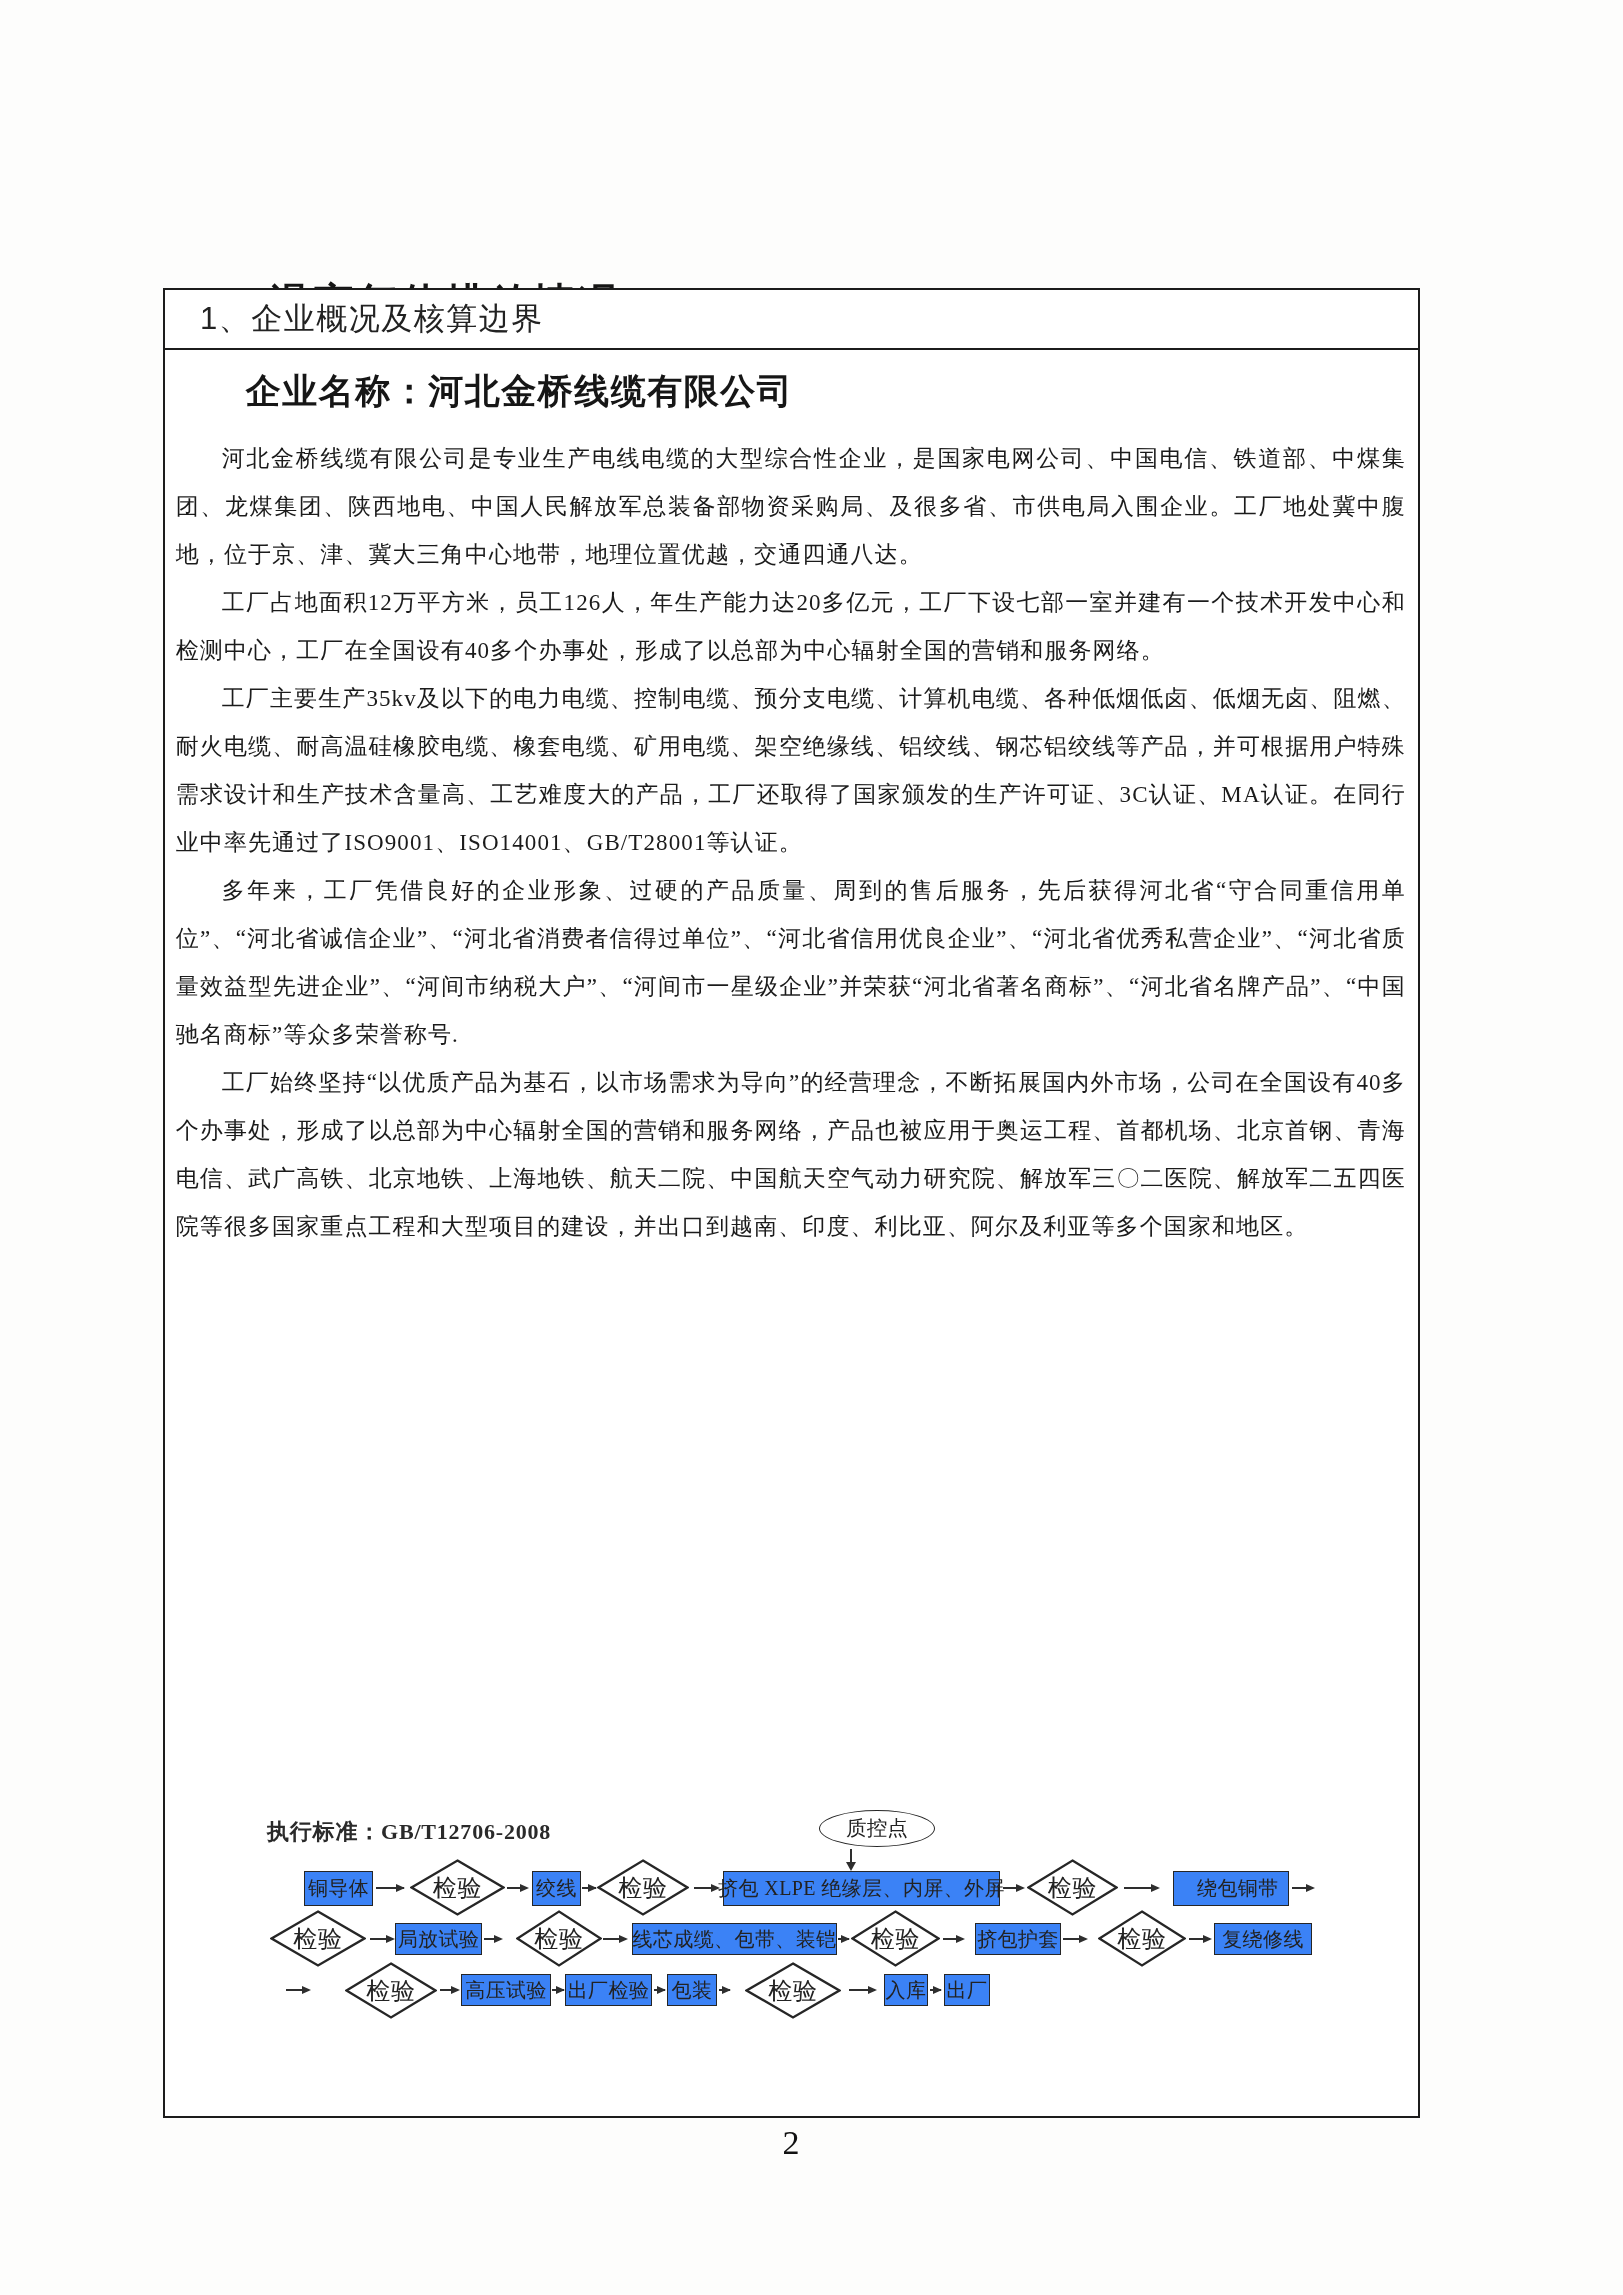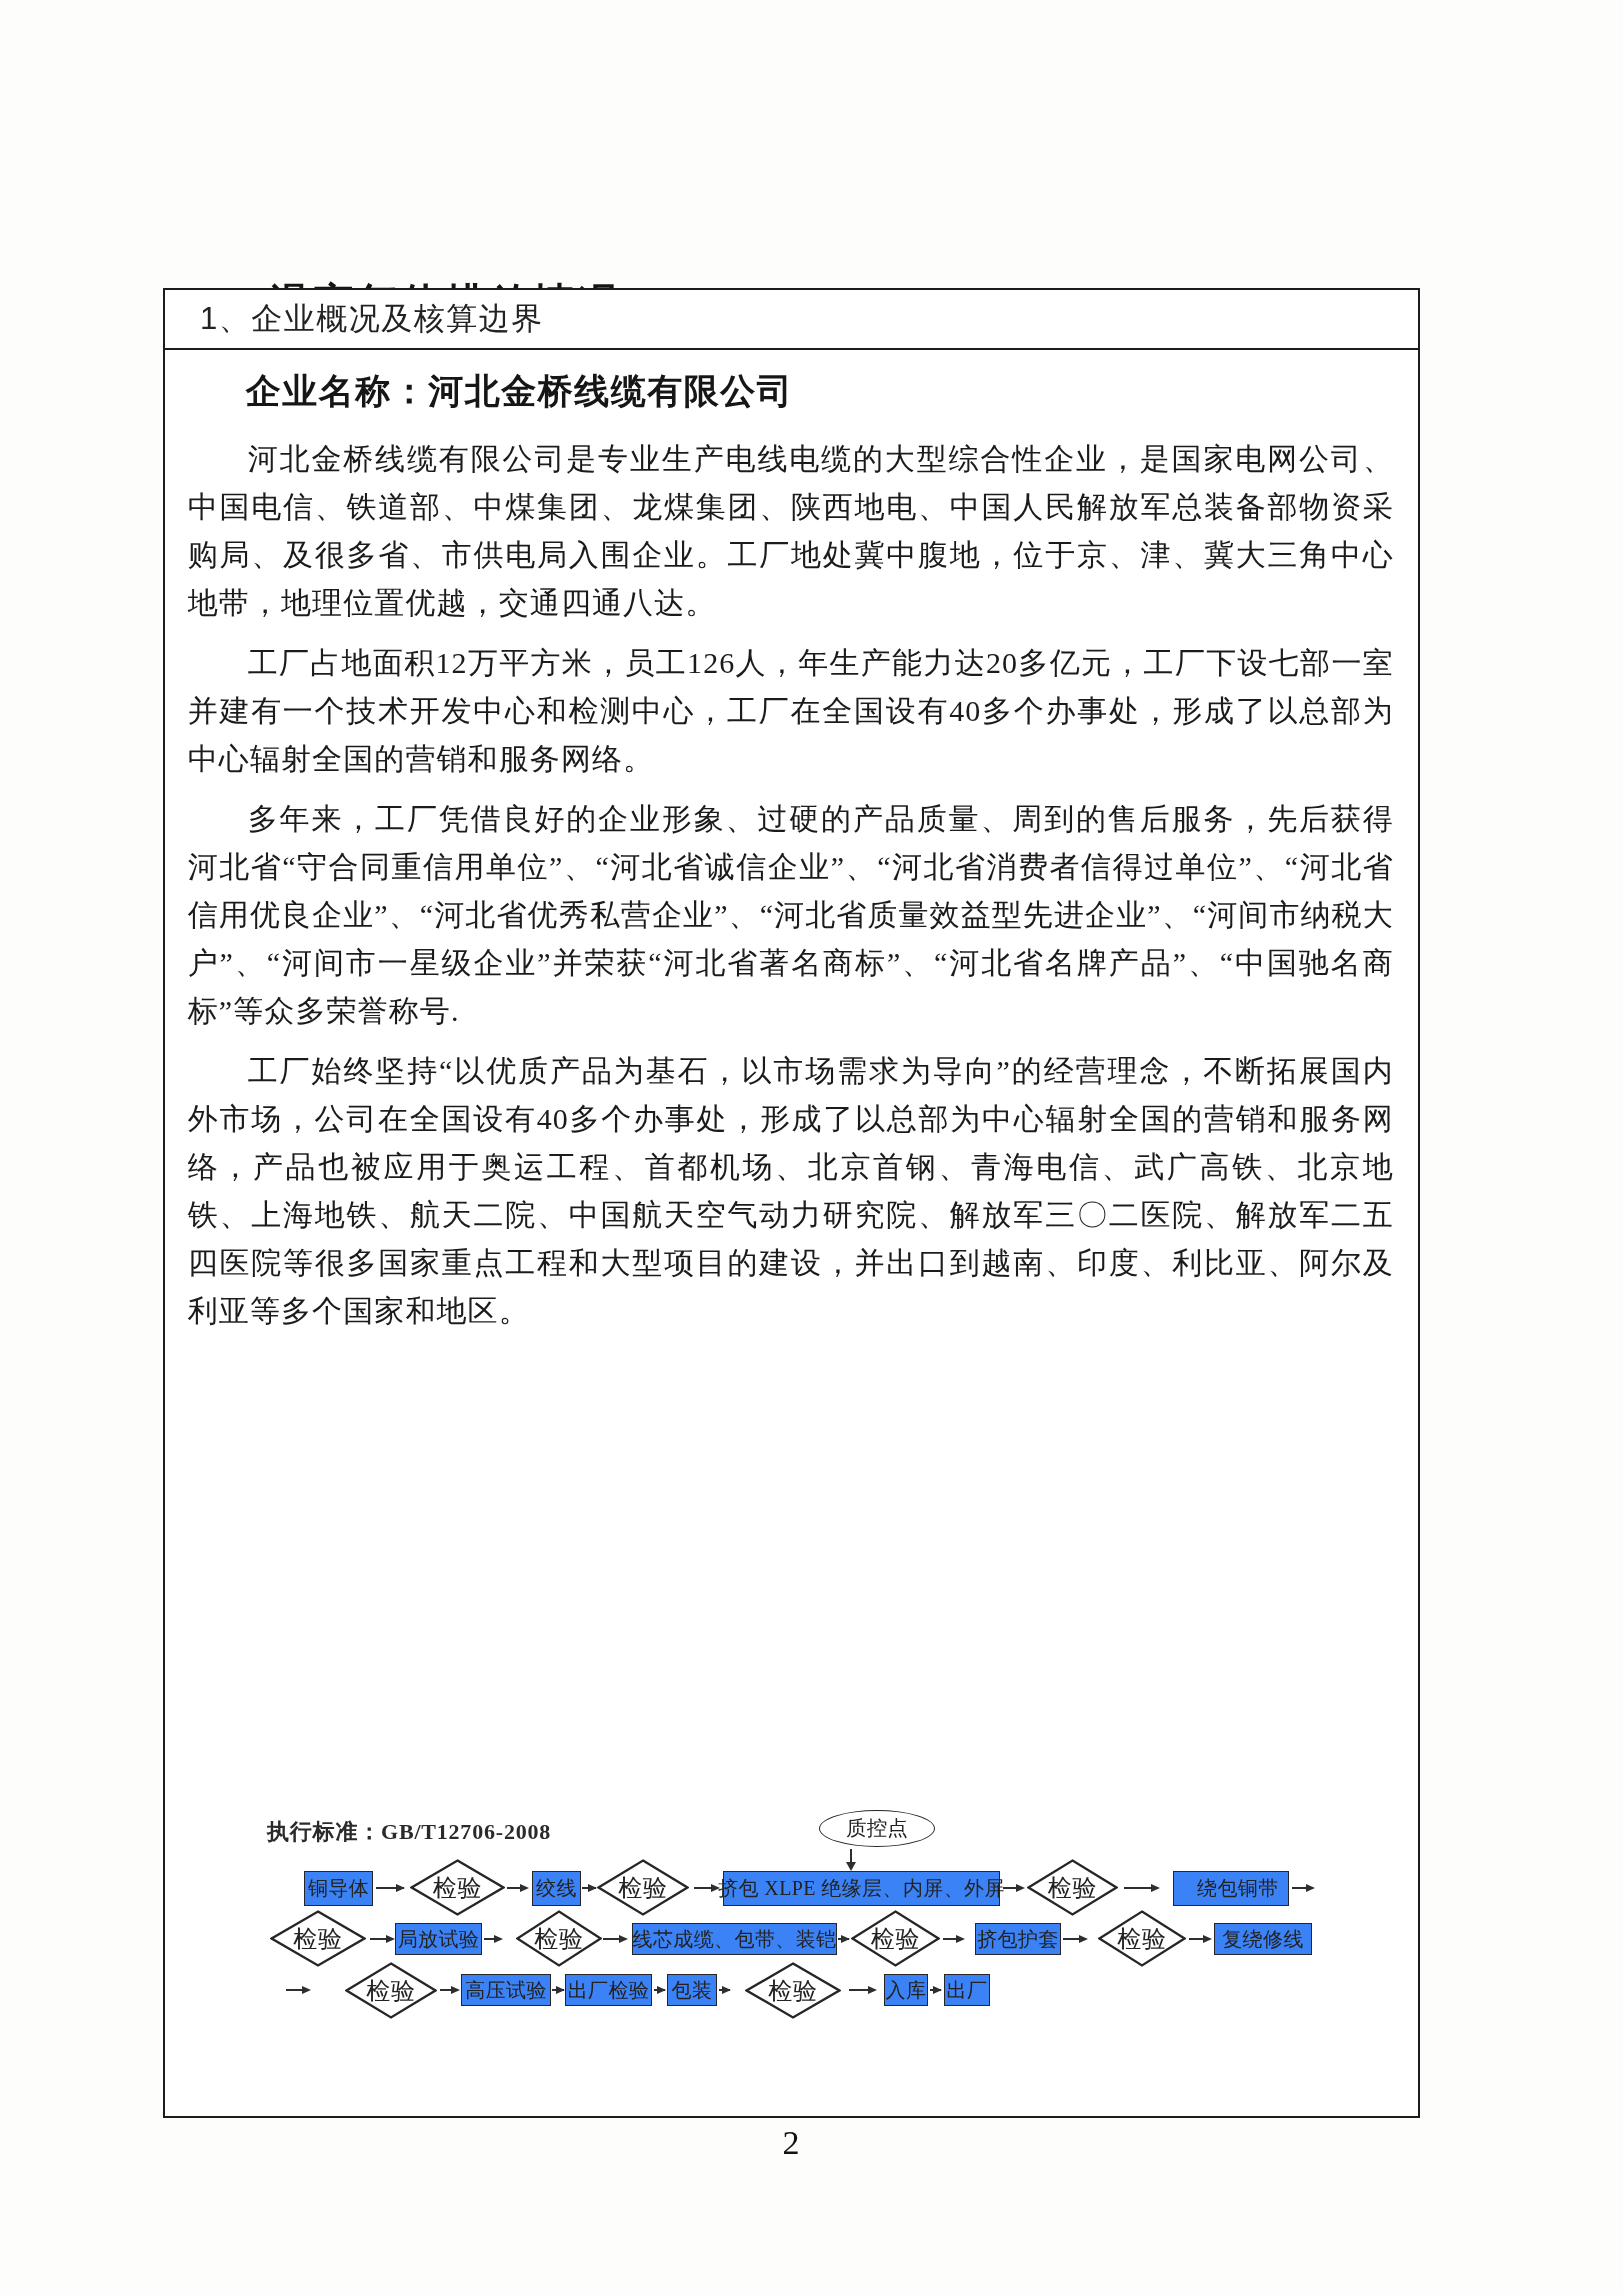--- a/index.html
+++ b/index.html
@@ -26,22 +26,22 @@
     font-size:31px;letter-spacing:1.5px;color:#222;
   }
   .table-body{
     padding:17px 12.2px 0 10.7px;
   }
   .company-line{
     font-size:35px;font-weight:bold;letter-spacing:1.5px;
     text-indent:2em;line-height:46px;margin:1.5px 0 20px 0;color:#161616;
   }
   .para{
-    font-size:30px;line-height:48px;letter-spacing:1.1px;
-    text-align:justify;text-indent:2em;margin:12px;color:#1b1b1b;
+    font-size:23px;line-height:48px;letter-spacing:1.1px;
+    text-align:justify;text-indent:2em;margin:0;color:#1b1b1b;
   }
   
   .flowchart{
     position:absolute;left:0;top:1515px;width:1257px;height:229px;
     font-family:"Liberation Serif","DejaVu Serif",serif;
   }
   .fc-standard{
     position:absolute;left:102px;top:12.2px;
     font-size:22px;font-weight:600;letter-spacing:0.8px;color:#2a2a2a;
   }
@@ -100,20 +100,21 @@
   <div class="table-header-row">
     <span>1、企业概况及核算边界</span>
   </div>
 
   <div class="table-body">
     <div class="company-line">
       <span>企业名称：</span><span>河北金桥线缆有限公司</span>
     </div>
     <p class="para">河北金桥线缆有限公司是专业生产电线电缆的大型综合性企业，是国家电网公司、中国电信、铁道部、中煤集团、龙煤集团、陕西地电、中国人民解放军总装备部物资采购局、及很多省、市供电局入围企业。工厂地处冀中腹地，位于京、津、冀大三角中心地带，地理位置优越，交通四通八达。</p>
     <p class="para">工厂占地面积12万平方米，员工126人，年生产能力达20多亿元，工厂下设七部一室并建有一个技术开发中心和检测中心，工厂在全国设有40多个办事处，形成了以总部为中心辐射全国的营销和服务网络。</p>
+    <p class="para">工厂主要生产35kv及以下的电力电缆、控制电缆、预分支电缆、计算机电缆、各种低烟低卤、低烟无卤、阻燃、耐火电缆、耐高温硅橡胶电缆、橡套电缆、矿用电缆、架空绝缘线、铝绞线、钢芯铝绞线等产品，并可根据用户特殊需求设计和生产技术含量高、工艺难度大的产品，工厂还取得了国家颁发的生产许可证、3C认证、MA认证。在同行业中率先通过了ISO9001、ISO14001、GB/T28001等认证。</p>
     <p class="para">多年来，工厂凭借良好的企业形象、过硬的产品质量、周到的售后服务，先后获得河北省“守合同重信用单位”、“河北省诚信企业”、“河北省消费者信得过单位”、“河北省信用优良企业”、“河北省优秀私营企业”、“河北省质量效益型先进企业”、“河间市纳税大户”、“河间市一星级企业”并荣获“河北省著名商标”、“河北省名牌产品”、“中国驰名商标”等众多荣誉称号.</p>
     <p class="para">工厂始终坚持“以优质产品为基石，以市场需求为导向”的经营理念，不断拓展国内外市场，公司在全国设有40多个办事处，形成了以总部为中心辐射全国的营销和服务网络，产品也被应用于奥运工程、首都机场、北京首钢、青海电信、武广高铁、北京地铁、上海地铁、航天二院、中国航天空气动力研究院、解放军三〇二医院、解放军二五四医院等很多国家重点工程和大型项目的建设，并出口到越南、印度、利比亚、阿尔及利亚等多个国家和地区。</p>
   </div>
 
   <div class="flowchart">
 
     <div class="fc-standard">执行标准：GB/T12706-2008</div>
 
     <div class="fc-oval">
       <span>质控点</span>

